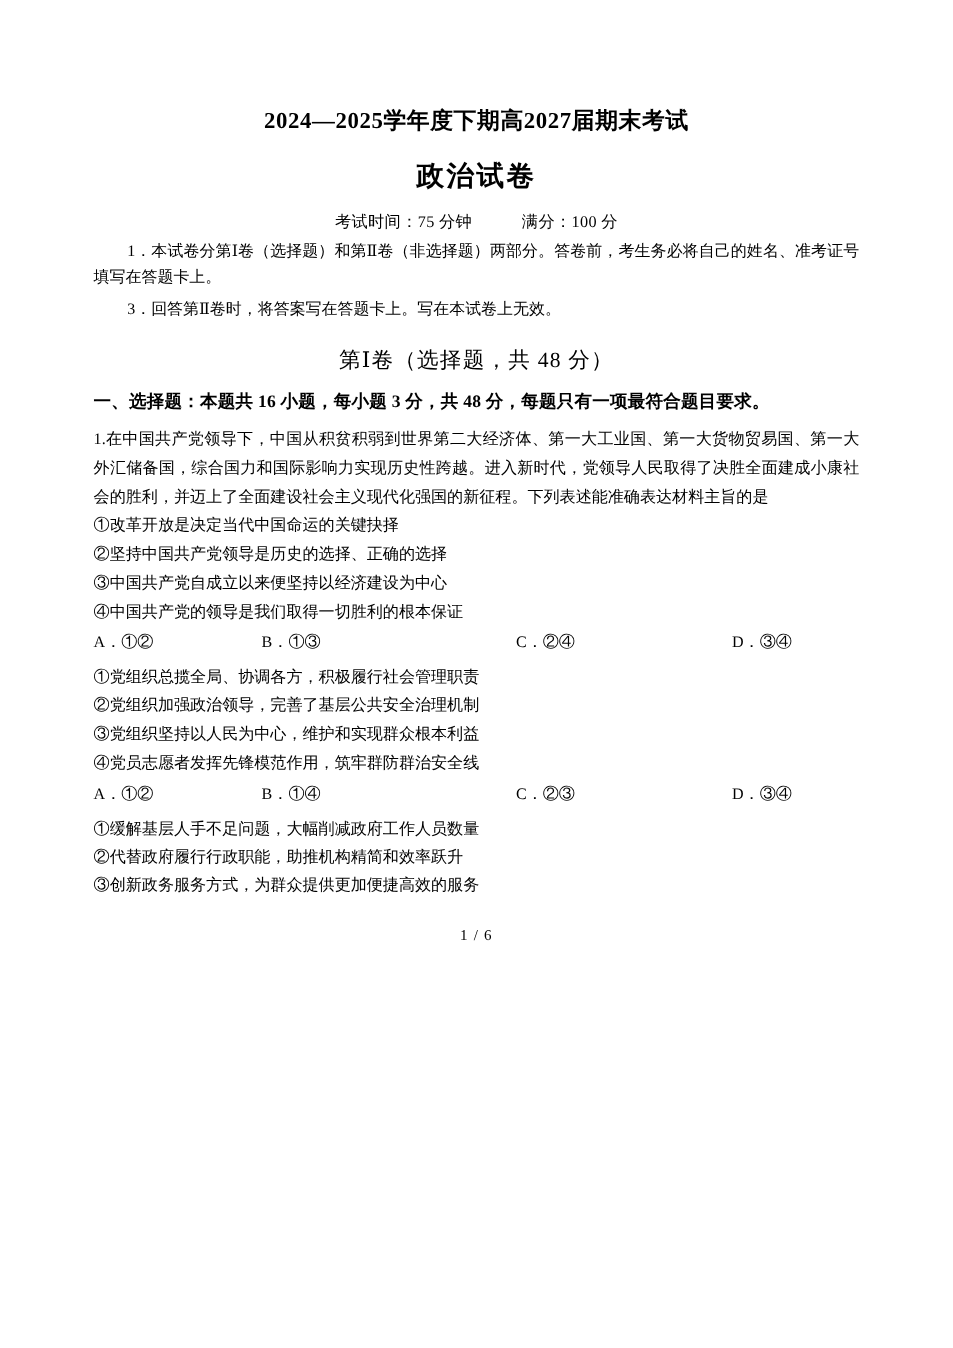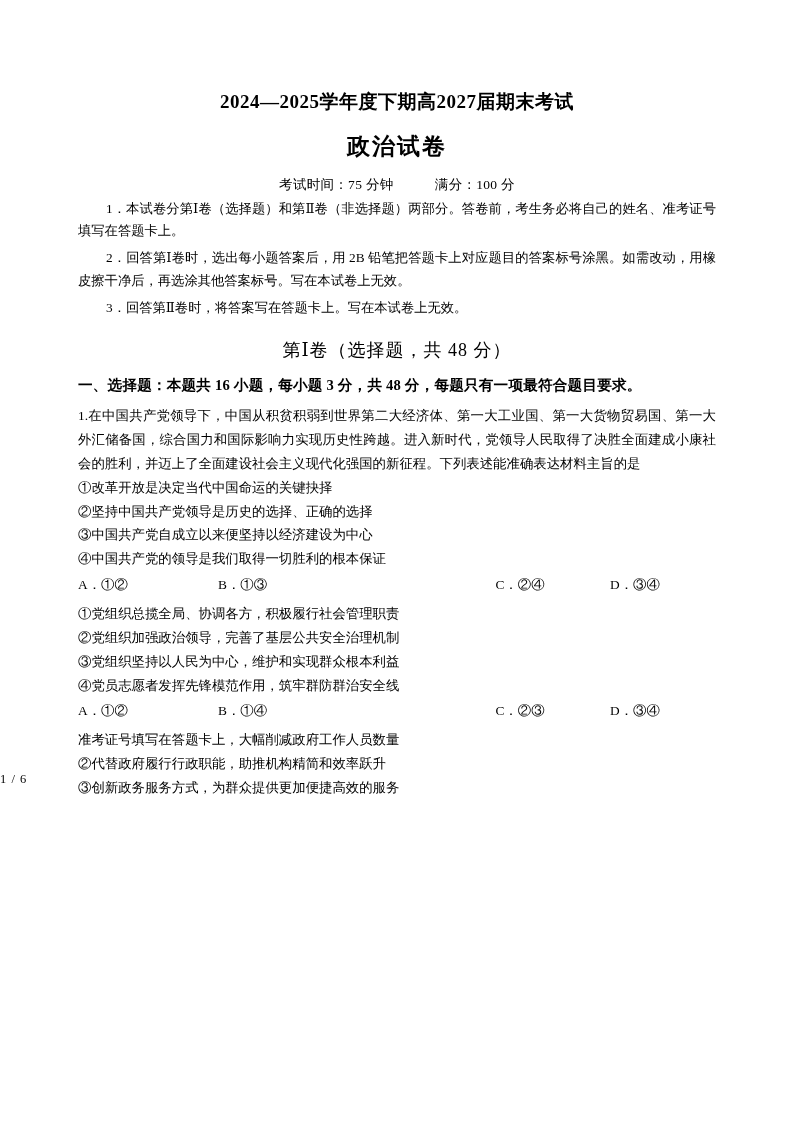--- a/index.html
+++ b/index.html
@@ -89,49 +89,48 @@
     font-size: 13.4px;
     line-height: 1.78;
     margin: 2px 0 0 0;
     display: flex;
   }
   .opt-row span {
     display: inline-block;
   }
   .opt-a { width: 140px; }
   .opt-b { width: 212px; }
-  .opt-c { width: 180px; text-align: center; }
+  .opt-c { width: 180px; }
   .opt-d { width: auto; }
   .footer {
     position: absolute;
     left: 0;
     right: 0;
     bottom: 40px;
-    text-align: left;
+    text-align: center;
     font-size: 12.5px;
     letter-spacing: 1px;
   }
   .block-gap { height: 5px; }
 </style>
 </head>
 <body>
 
 <div class="page">
 
   <div class="doc-title">2024—2025学年度下期高2027届期末考试</div>
   <div class="doc-subtitle">政治试卷</div>
 
   <div class="exam-info">
     <span>考试时间：75 分钟</span>
     <span class="gap"></span>
     <span>满分：100 分</span>
   </div>
 
   <div class="notice-item">1．本试卷分第Ⅰ卷（选择题）和第Ⅱ卷（非选择题）两部分。答卷前，考生务必将自己的姓名、准考证号填写在答题卡上。</div>
-  <div class="notice-item">2．回答第Ⅰ卷时，选出每小题答案后，用 2B 铅笔把答题卡上对应题目的答案标号涂黑。如需改动，用橡皮擦干净后，再选涂其他答案标号。写在本试卷上无效。</div>
   <div class="notice-item">3．回答第Ⅱ卷时，将答案写在答题卡上。写在本试卷上无效。</div>
 
   <div class="section-title">第Ⅰ卷（选择题，共 48 分）</div>
   <div class="part-heading">一、选择题：本题共 16 小题，每小题 3 分，共 48 分，每题只有一项最符合题目要求。</div>
 
   <div class="q-stem">1.在中国共产党领导下，中国从积贫积弱到世界第二大经济体、第一大工业国、第一大货物贸易国、第一大外汇储备国，综合国力和国际影响力实现历史性跨越。进入新时代，党领导人民取得了决胜全面建成小康社会的胜利，并迈上了全面建设社会主义现代化强国的新征程。下列表述能准确表达材料主旨的是</div>
   <div class="q-line">①改革开放是决定当代中国命运的关键抉择</div>
   <div class="q-line">②坚持中国共产党领导是历史的选择、正确的选择</div>
   <div class="q-line">③中国共产党自成立以来便坚持以经济建设为中心</div>
   <div class="q-line">④中国共产党的领导是我们取得一切胜利的根本保证</div>
@@ -150,21 +149,21 @@
   <div class="q-line">④党员志愿者发挥先锋模范作用，筑牢群防群治安全线</div>
   <div class="opt-row">
     <span class="opt-a">A．①②</span>
     <span class="opt-b">B．①④</span>
     <span class="opt-c">C．②③</span>
     <span class="opt-d">D．③④</span>
   </div>
 
   <div class="block-gap"></div>
 
-  <div class="q-line">准考证号填写在答题卡上，大幅削减政府工作人员数量</div>
+  <div class="q-line">①缓解基层人手不足问题，大幅削减政府工作人员数量</div>
   <div class="q-line">②代替政府履行行政职能，助推机构精简和效率跃升</div>
   <div class="q-line">③创新政务服务方式，为群众提供更加便捷高效的服务</div>
 
   <div class="footer">
     <span>1 / 6</span>
   </div>
 
 </div>
 
 </body></html>

